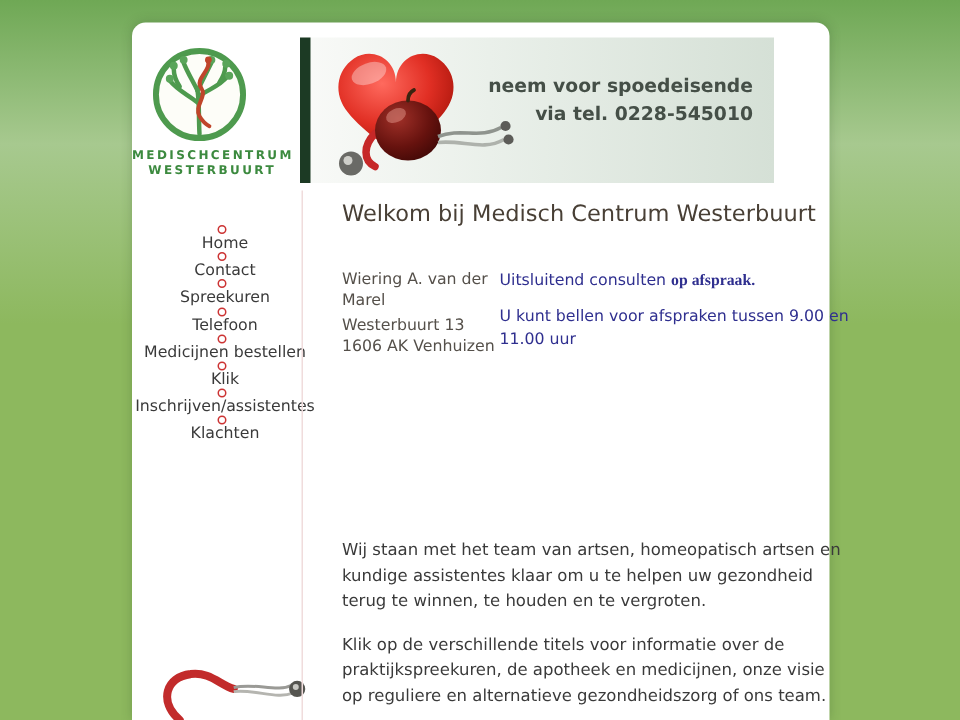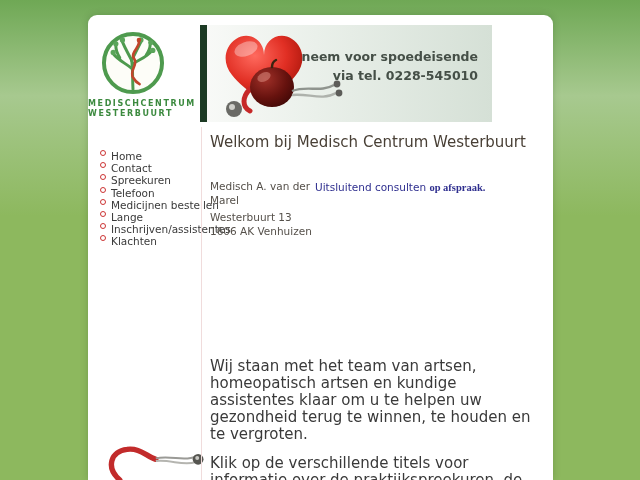--- a/index.html
+++ b/index.html
@@ -9,62 +9,62 @@
     background:linear-gradient(180deg,#6fa855 0%,#a7c98f 20%,#8db85e 45%,#8db85e 100%);
   }
   .card{
     position:absolute;left:88px;top:15px;width:465px;height:465px;
     background:#ffffff;border-radius:9px 9px 0 0;
     box-shadow:0 0 7px rgba(40,70,30,.25);
   }
   
   .logo-svg{position:absolute;left:12px;top:15px;width:66px;height:66px;}
   .logo-text{
-    position:absolute;left:0;top:84px;width:96px;text-align:left;
+    position:absolute;left:0;top:84px;width:96px;text-align:right;
     color:#3c8a3f;font-size:8px;letter-spacing:1.6px;line-height:10px;font-weight:bold;
   }
   .nav{position:absolute;left:12px;top:135px;width:100px;}
   .nav-item{
     font-size:10.5px;line-height:12.2px;color:#3a3a3a;cursor:pointer;
-    white-space:nowrap;display:flex;align-items:flex-start;
+    white-space:nowrap;display:flex;align-items:center;flex-direction:column;
   }
   .bullet{
     display:inline-block;width:4px;height:4px;border:1px solid #cc3333;
     border-radius:50%;margin-right:5px;flex:0 0 auto;
   }
   .steth-bottom{position:absolute;left:6px;top:420px;width:120px;height:45px;}
   
   .v-divider{position:absolute;left:113px;top:112px;bottom:0;width:1px;background:#f0dcdc;}
   
   .banner{
-    position:absolute;left:112px;top:10px;width:292px;height:97px;
+    position:absolute;left:112px;top:10px;width:316px;height:97px;
     background:linear-gradient(90deg,#f9faf8 0%,#eaf0ea 40%,#d5e0d6 100%);
     display:flex;
   }
   .banner-strip{width:7px;height:100%;background:#1c3a24;flex:0 0 auto;}
   .banner-art{position:absolute;left:12px;top:2px;width:150px;height:94px;}
   .banner-text{
     position:absolute;right:14px;top:23px;text-align:right;
     color:#454f47;font-size:12.5px;line-height:18.5px;font-weight:bold;
   }
   
-  .main{position:absolute;left:122px;top:118px;width:338px;color:#3a3a3a;}
+  .main{position:absolute;left:140px;top:118px;width:338px;color:#3a3a3a;}
   .page-title{font-size:15px;color:#483f35;font-weight:normal;margin:0 0 14px 0;}
   .info-left{position:absolute;left:0;top:47px;width:102px;font-size:10.5px;color:#55504a;line-height:13.5px;}
   .info-left .addr{margin-top:4px;}
   .info-right{position:absolute;left:105px;top:47px;width:233px;}
   .doctors{font-size:10.5px;color:#3f4652;line-height:14px;margin:0 0 6px 0;}
   .phone-line{font-size:10.5px;color:#2f2f8f;line-height:13.5px;}
   .phones{margin:0 0 9px 0;}
   .consult{font-size:10.5px;color:#2f2f8f;line-height:14px;margin:0 0 9px 0;}
   .consult b{font-weight:bold;font-family:Liberation Serif, serif;}
   .call-hours{font-size:10.5px;color:#2f2f8f;line-height:15px;margin:0 0 9px 0;}
   .email{font-size:9.8px;color:#2f2f8f;line-height:13px;}
   .paragraphs{position:absolute;left:0;top:225px;width:335px;}
-  .paragraphs p{font-size:15px;line-height:17px;color:#3a3a3a;margin:0 0 12px 0;}
+  .paragraphs p{font-size:11px;line-height:17px;color:#3a3a3a;margin:0 0 12px 0;}
 </style>
 </head>
 <body>
 
 <div class="card">
 
   <svg class="logo-svg" viewBox="0 0 100 100">
     <circle cx="50" cy="50" r="44" fill="#fdfdf8" stroke="#4e9a4e" stroke-width="6"></circle>
     <g stroke="#4e9a4e" stroke-width="4.5" fill="none" stroke-linecap="round">
       <path d="M50,90 C49,72 50,60 48,46"></path>
@@ -107,21 +107,21 @@
     <div class="nav-item">
         <span class="bullet"></span>
         <span>Telefoon</span>
       </div>
     <div class="nav-item">
         <span class="bullet"></span>
         <span>Medicijnen bestellen</span>
       </div>
     <div class="nav-item">
         <span class="bullet"></span>
-        <span>Lange</span>
+        <span>Klik</span>
       </div>
     <div class="nav-item">
         <span class="bullet"></span>
         <span>Inschrijven/assistentes</span>
       </div>
     <div class="nav-item">
         <span class="bullet"></span>
         <span>Klachten</span>
       </div>
   </nav>
@@ -167,27 +167,28 @@
     <div class="banner-text">
       <div>neem voor spoedeisende</div>
       <div>via tel. 0228-545010</div>
     </div>
   </div>
 
   <div class="main">
     <h1 class="page-title">Welkom bij Medisch Centrum Westerbuurt</h1>
 
     <div class="info-left">
-      <div>Medisch A. van der Marel</div>
+      <div>Wiering A. van der Marel</div>
       <div class="addr">Westerbuurt 13</div>
       <div>1606 AK Venhuizen</div>
     </div>
 
     <div class="info-right">
       <p class="consult"><span>Uitsluitend consulten </span><b>op afspraak.</b></p>
+      <p class="call-hours">U kunt bellen voor afspraken tussen 9.00 en 11.00 uur</p>
     </div>
 
     <div class="paragraphs">
       <p>Wij staan met het team van artsen, homeopatisch artsen en kundige assistentes klaar om u te helpen uw gezondheid terug te winnen, te houden en te vergroten.</p>
       <p>Klik op de verschillende titels voor informatie over de praktijkspreekuren, de apotheek en medicijnen, onze visie op reguliere en alternatieve gezondheidszorg of ons team.</p>
 
     </div>
   </div>
 
 </div>

